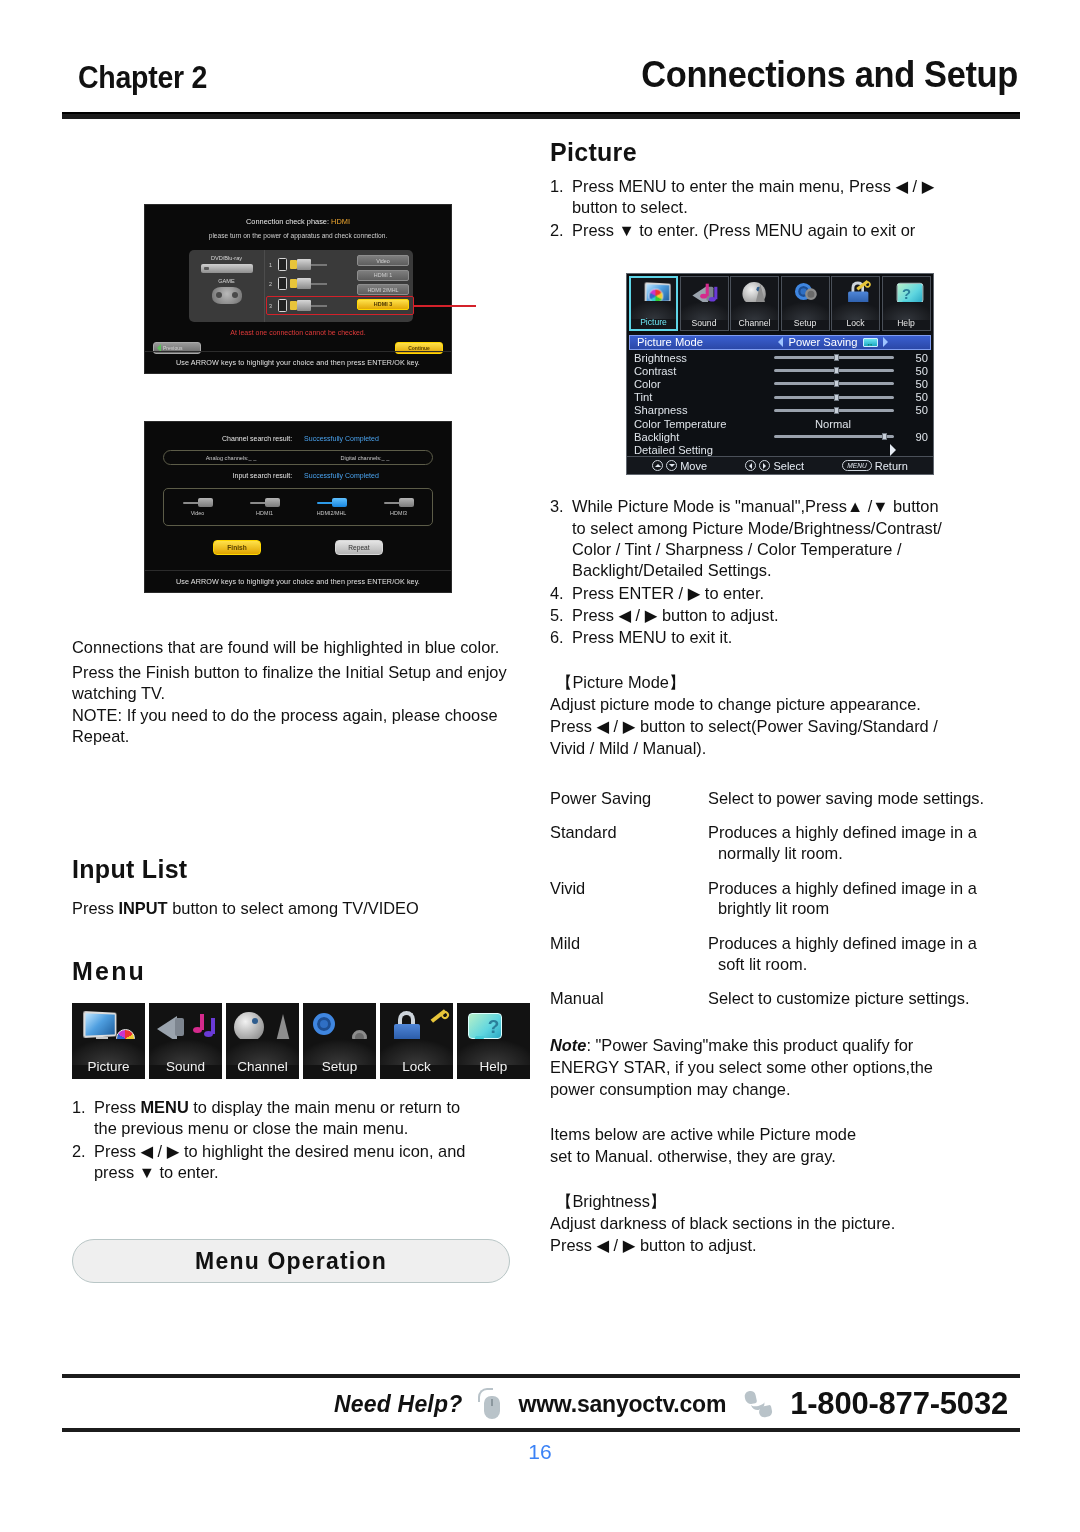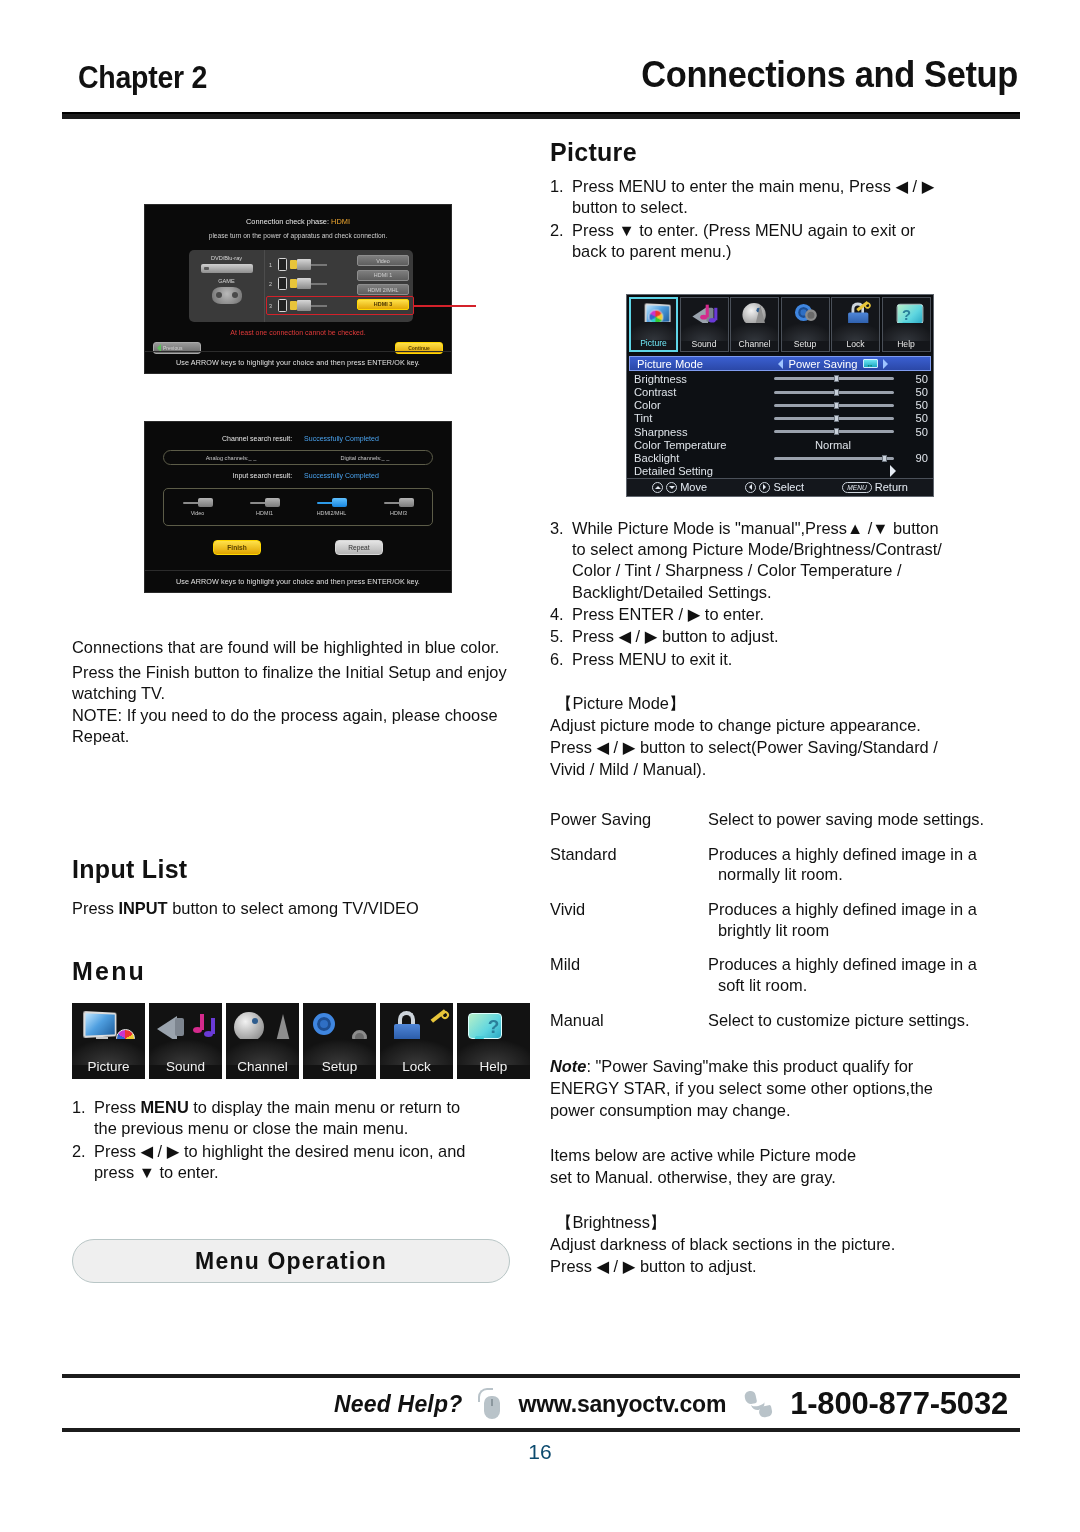--- a/index.html
+++ b/index.html
@@ -354,21 +354,21 @@
   .phone-ic .h2 { position:absolute; right:2px; bottom:3px; width:13px; height:11px;
     background:#b9c3c9; border-radius:6px 2px 5px 5px; transform: rotate(-12deg); }
   .phone-ic .h3 { position:absolute; left:9px; top:12px; width:14px; height:10px;
     border-bottom:4px solid #b9c3c9; border-radius:0 0 10px 10px; transform: rotate(-12deg); }
   .rule-bot2 {
     position: absolute; left: 62px; top: 1428px; width: 958px;
     border-top: 4px solid #1c1c1c; height: 4px;
   }
   .pageno {
     position: absolute; left: 0; right: 0; top: 1440px; text-align: center;
-    font-size: 21px; color: #0c4a6e;
+    font-size: 21px; color: #3b82f6;
   }
 </style>
 </head>
 <body>
 
 <div class="page">
 
   <div class="header">
     <div class="chapter">Chapter 2</div>
     <div class="doc-title">Connections and Setup</div>
@@ -590,21 +590,20 @@
         <span class="n">1.</span>
         <span class="t">
           <span>Press MENU to enter the main menu, Press ◀ / ▶</span>
           <span class="ind">button to select.</span>
         </span>
       </div>
       <div class="li">
         <span class="n">2.</span>
         <span class="t">
           <span>Press ▼ to enter. (Press MENU again to exit or</span>
-          <span class="ind">back to parent menu.)</span>
         </span>
       </div>
     </div>
 
     <div class="osd" style="margin:32px 0 0 76px;">
       <div class="osd-tabs">
         <div class="osd-tab sel">
           <div class="glyph">
             <div class="ic-screen"></div>
               <div class="ic-stand"></div>

